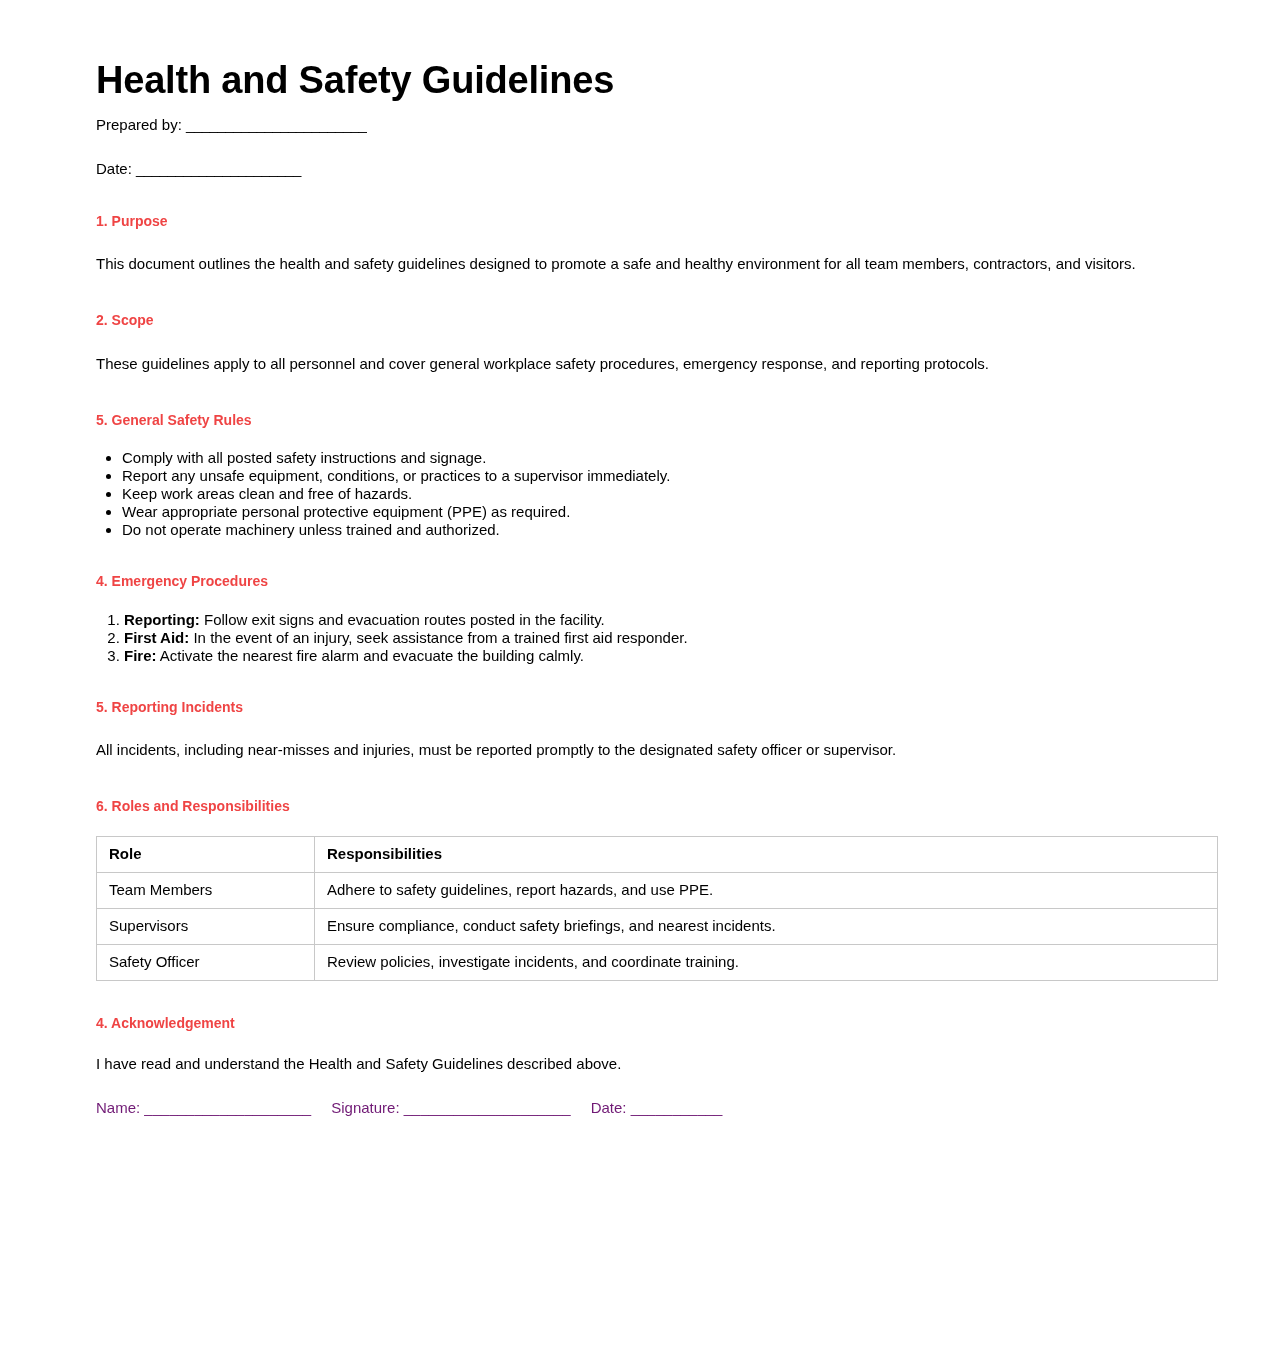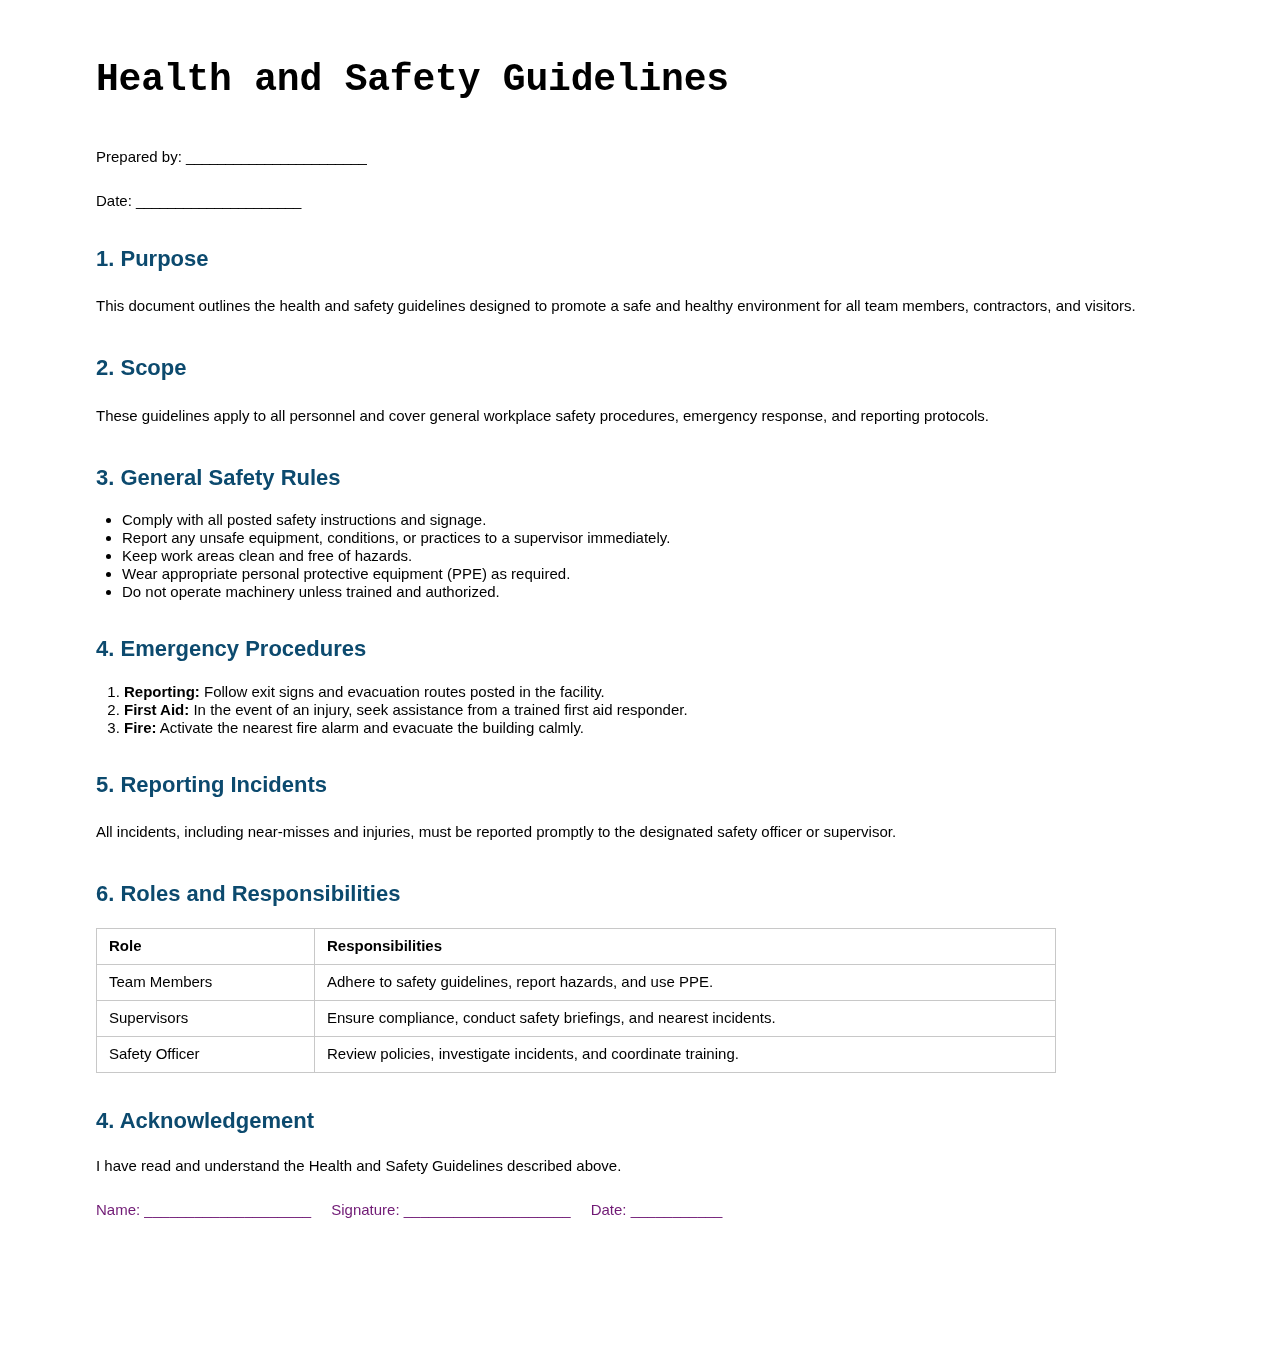--- a/index.html
+++ b/index.html
@@ -19,40 +19,39 @@
     width: 1263px;
     height: 1347px;
     padding: 58px 96px 0 96px;
     position: relative;
   }
   .doc-title {
     font-size: 38px;
     font-weight: bold;
     line-height: 1.18;
     letter-spacing: -0.2px;
-    margin: 0 0 44px 0;
+    margin: 0 0 12px 0;
     color: #000;
-    font-family: Liberation Mono, monospace;
   }
   .meta-line {
     font-size: 15px;
     line-height: 20px;
     margin: 0 0 24px 0;
     color: #000;
     white-space: pre;
   }
   .meta-line .blank {
     letter-spacing: -0.5px;
   }
   h2.section-heading {
-    font-size: 22px;
+    font-size: 14px;
     font-weight: bold;
     line-height: 1.25;
     margin: 34px 0 20px 0;
-    color: #0c4a6e;
+    color: #ef4444;
   }
   p.body-text {
     font-size: 15px;
     line-height: 28px;
     margin: 0;
     color: #000;
     max-width: 1060px;
   }
   ul.rules-list {
     margin: 0;
@@ -74,21 +73,21 @@
     font-size: 15px;
     line-height: 18px;
     margin: 0;
     color: #000;
   }
   ol.procedures-list li b {
     font-weight: bold;
   }
   table.roles-table {
     border-collapse: collapse;
-    width: 960px;
+    width: 1122px;
     margin: 0;
     table-layout: fixed;
   }
   table.roles-table th,
   table.roles-table td {
     border: 1px solid #c8c8c8;
     text-align: left;
     vertical-align: middle;
     font-size: 15px;
     line-height: 20px;
@@ -126,21 +125,21 @@
   <div class="meta-line"><span>Prepared by:</span> <span class="blank">_______________________</span></div>
 
   <div class="meta-line"><span>Date:</span> <span class="blank">_____________________</span></div>
 
   <h2 class="section-heading">1. Purpose</h2>
   <p class="body-text">This document outlines the health and safety guidelines designed to promote a safe and healthy environment for all team members, contractors, and visitors.</p>
 
   <h2 class="section-heading">2. Scope</h2>
   <p class="body-text">These guidelines apply to all personnel and cover general workplace safety procedures, emergency response, and reporting protocols.</p>
 
-  <h2 class="section-heading">3. General Safety Rules</h2>
+  <h2 class="section-heading">5. General Safety Rules</h2>
   <ul class="rules-list">
     <li>Comply with all posted safety instructions and signage.</li>
     <li>Report any unsafe equipment, conditions, or practices to a supervisor immediately.</li>
     <li>Keep work areas clean and free of hazards.</li>
     <li>Wear appropriate personal protective equipment (PPE) as required.</li>
     <li>Do not operate machinery unless trained and authorized.</li>
   </ul>
 
   <h2 class="section-heading">4. Emergency Procedures</h2>
   <ol class="procedures-list">

